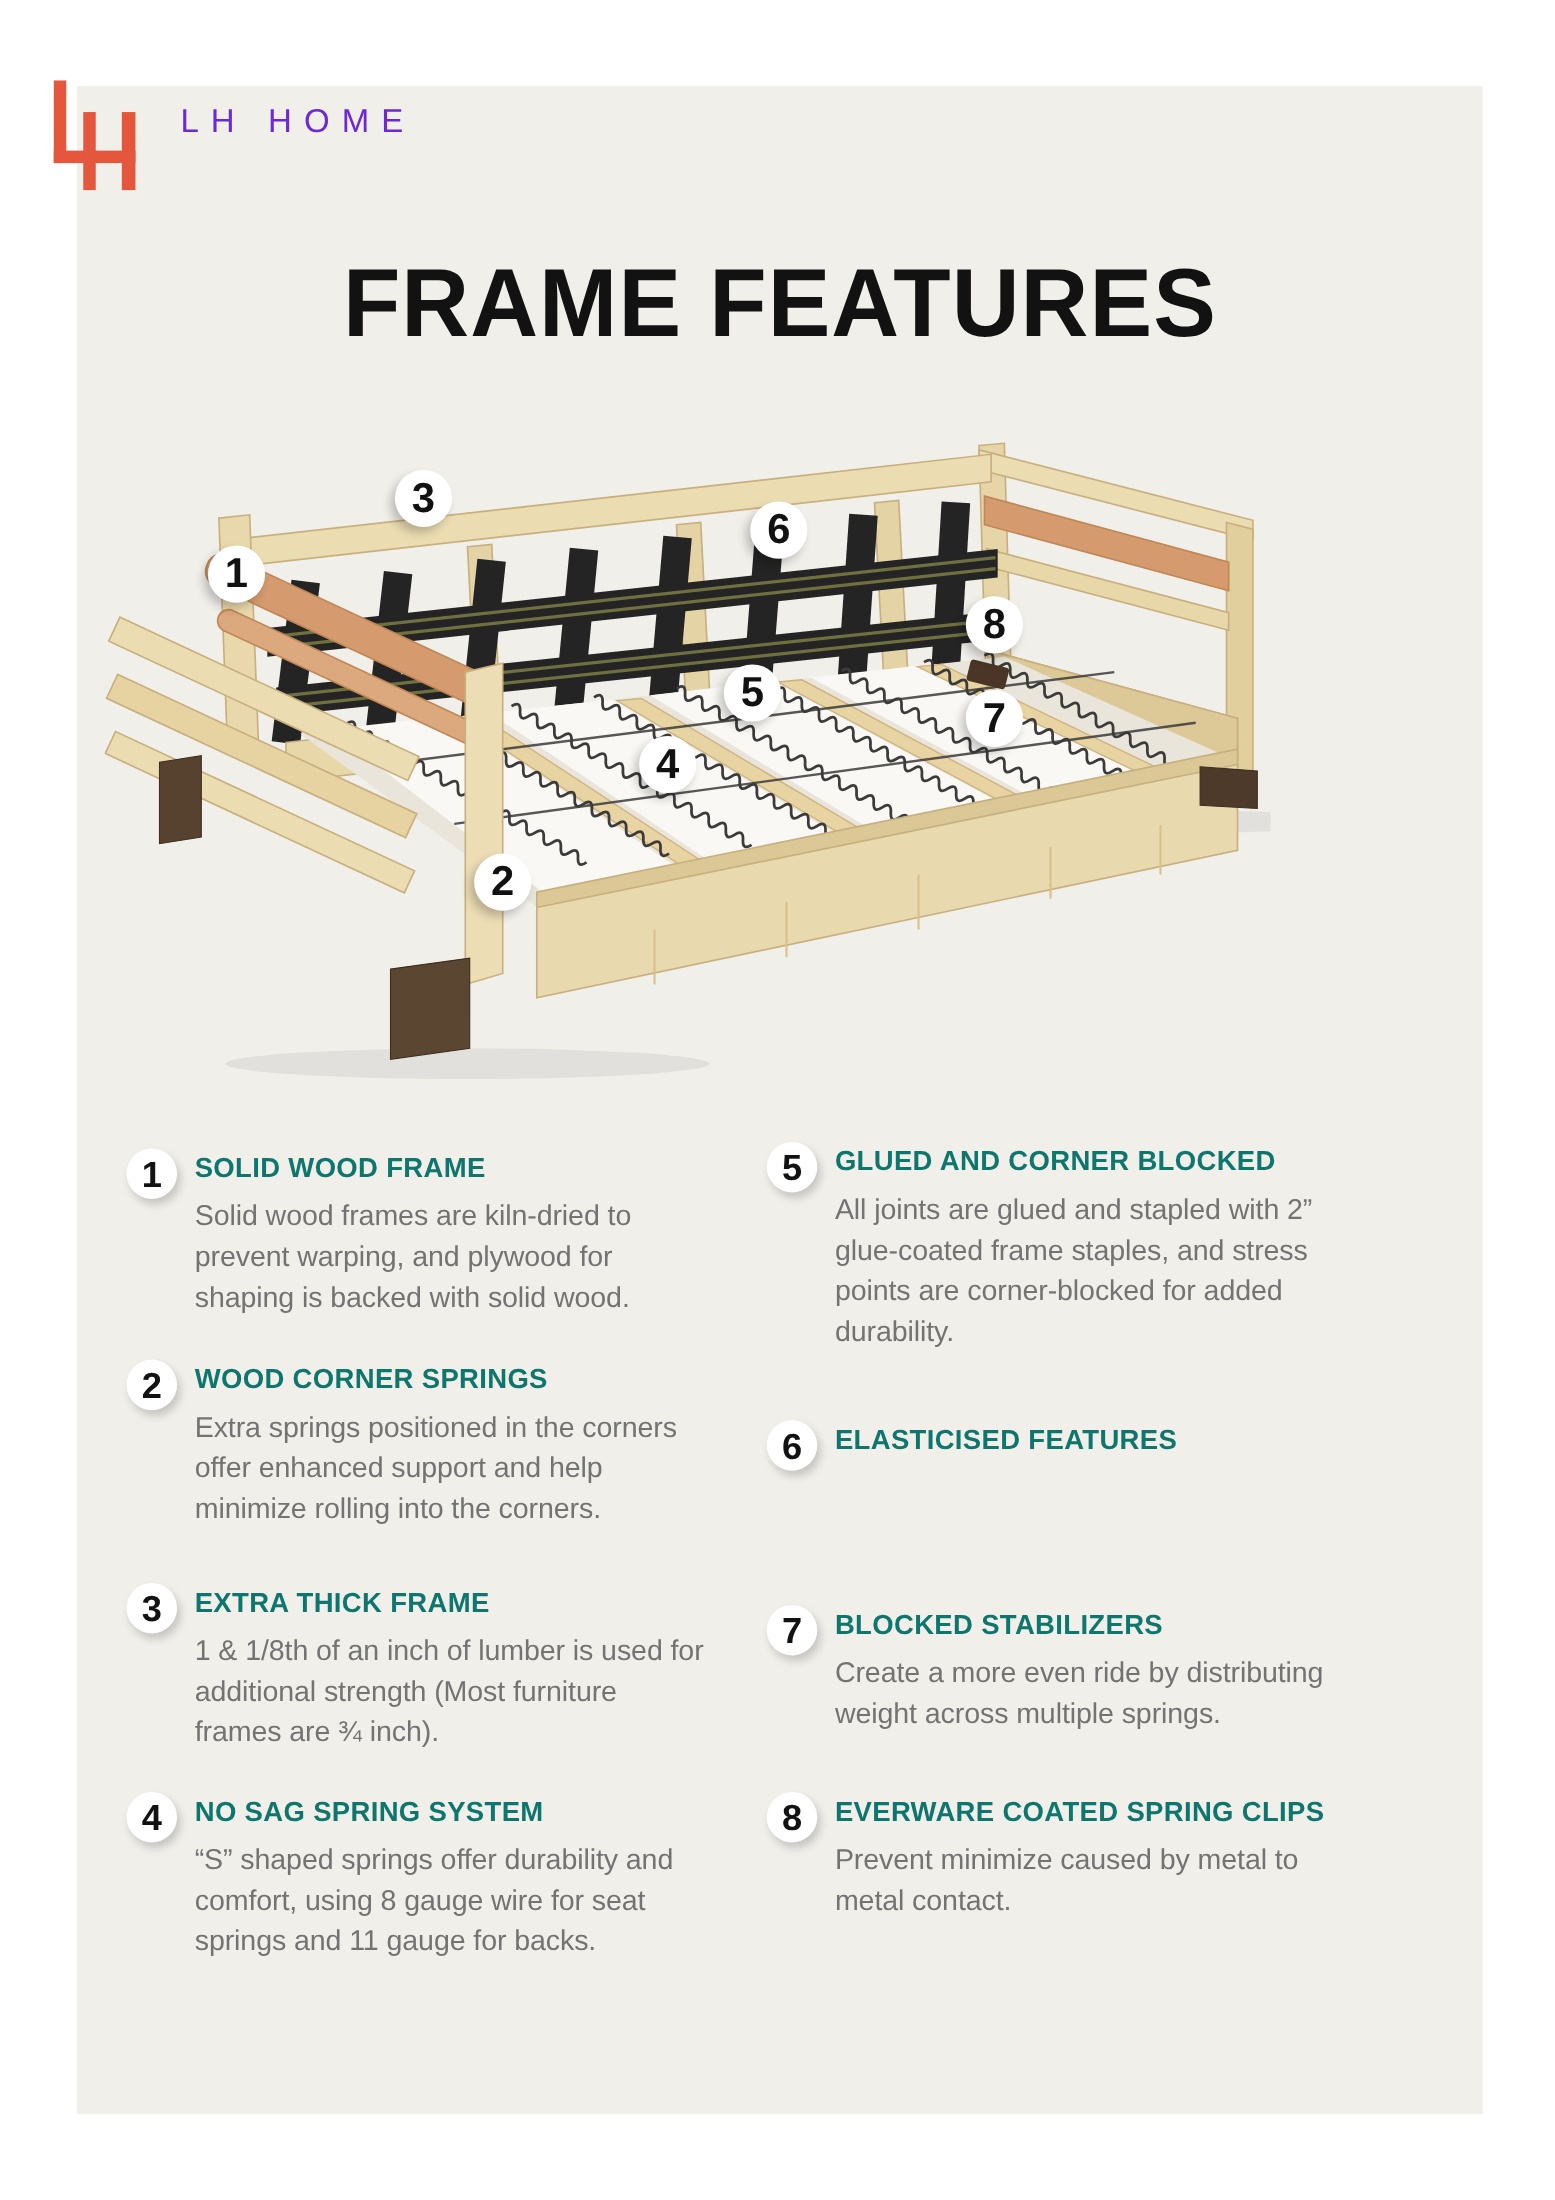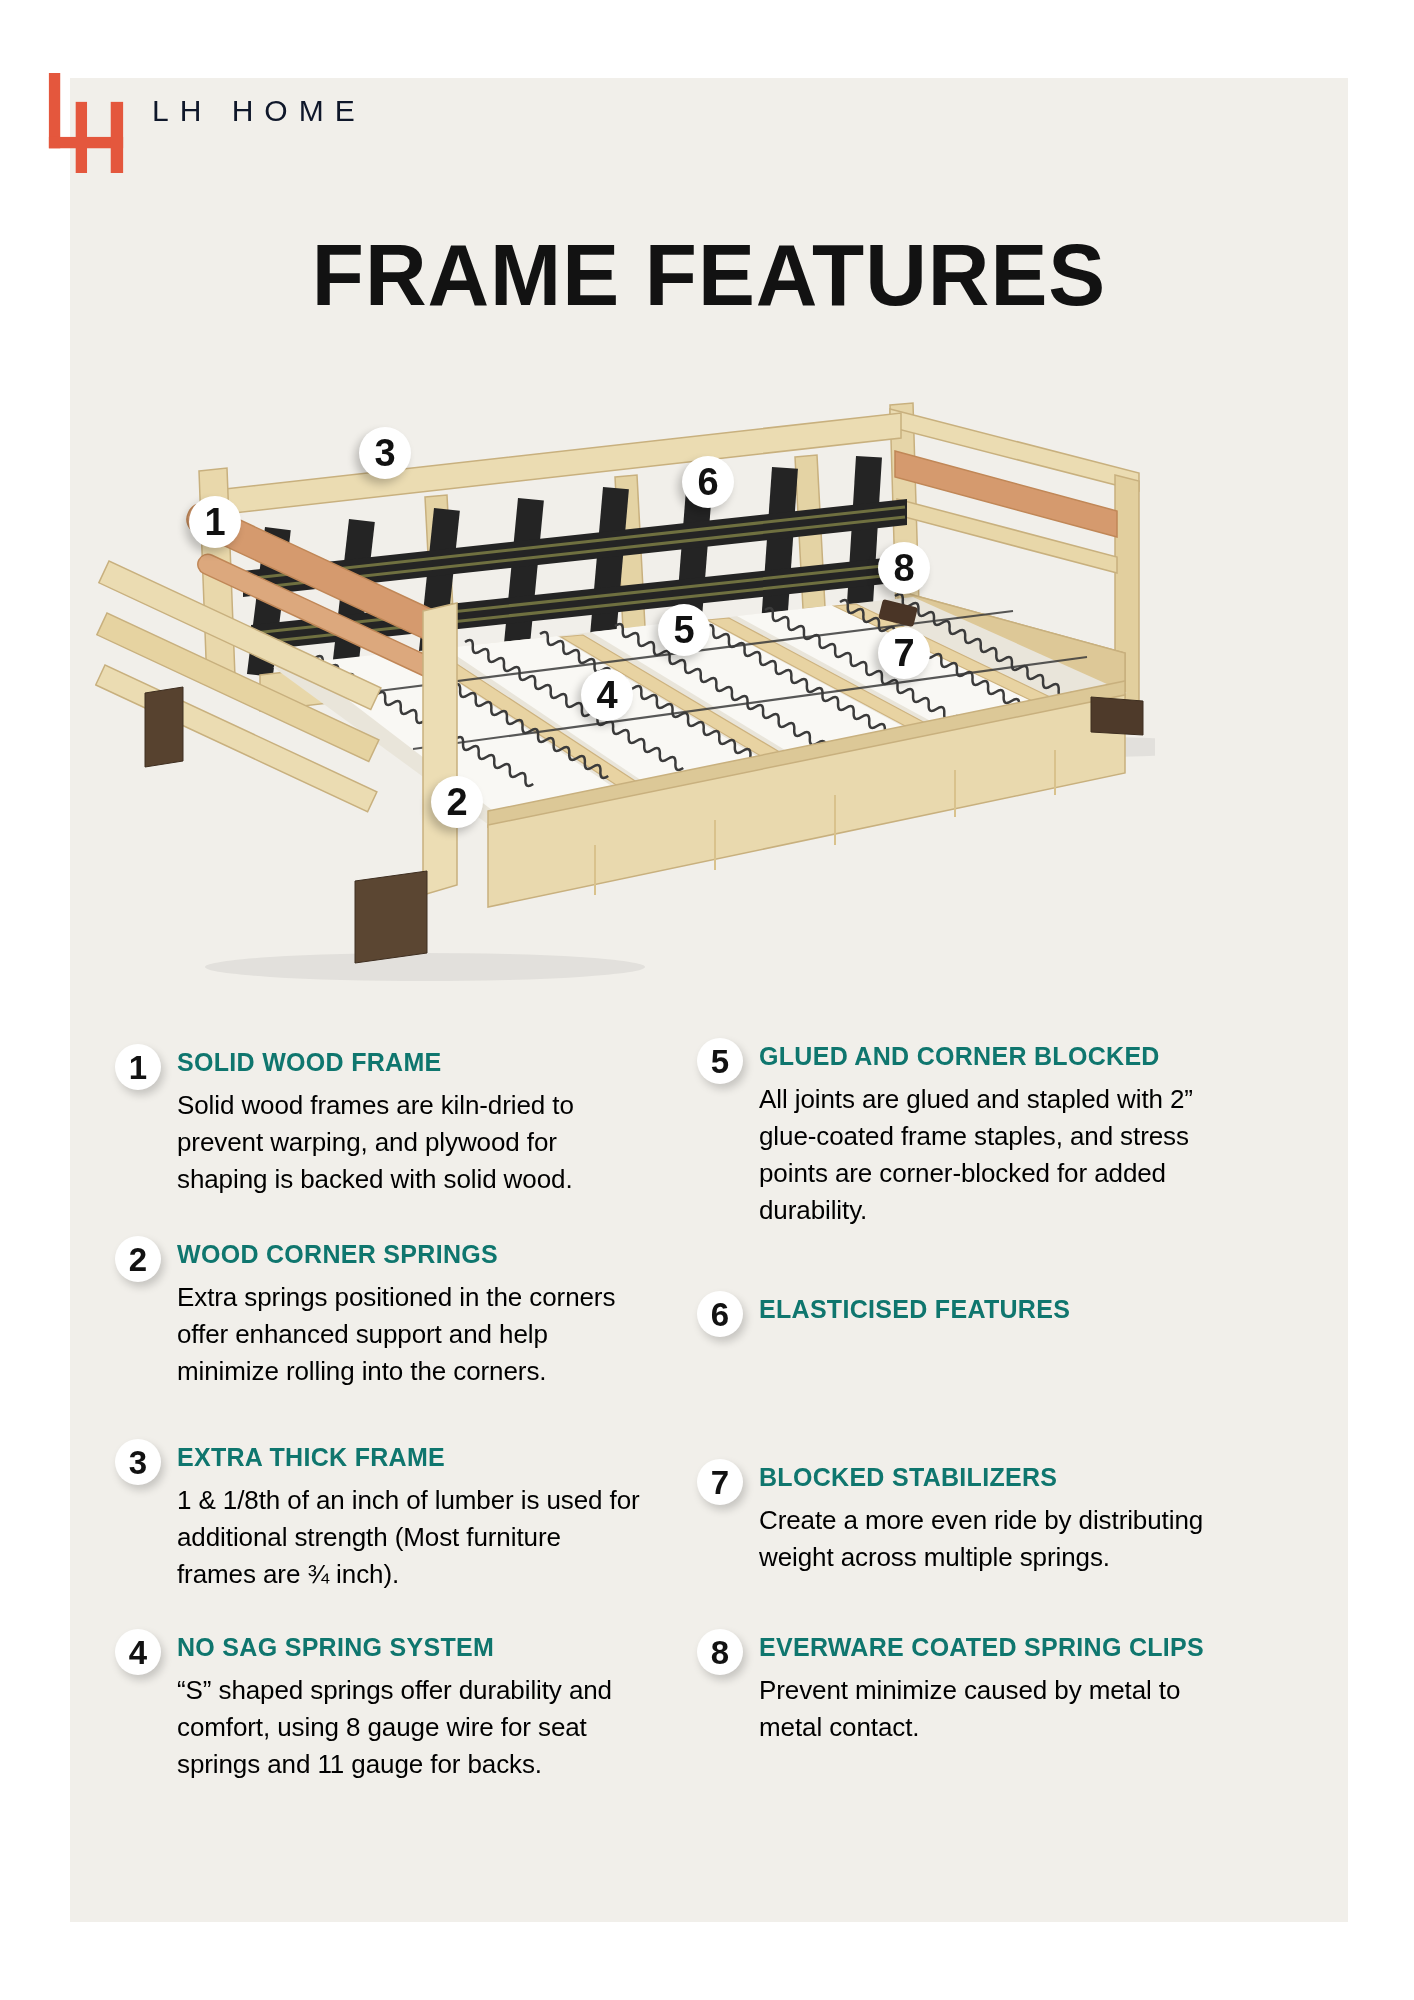--- a/index.html
+++ b/index.html
@@ -2,22 +2,22 @@
 <html><head>
 <meta charset="utf-8">
 <style>
   html,body{margin:0;padding:0;background:#ffffff;}
   .page{position:relative;width:1414px;height:2000px;background:#ffffff;overflow:hidden;
         font-family:"Liberation Sans",sans-serif;color:#161616;}
   .panel{position:absolute;left:70px;top:78px;width:1278px;height:1844px;background:#f1efea;}
 
   
   .logo-mark{position:absolute;left:48px;top:73px;width:76px;height:100px;}
-  .logo-text{position:absolute;left:152px;top:94px;font-size:30px;font-weight:500;
-             letter-spacing:11px;color:#0f172a;white-space:nowrap;}
+  .logo-text{position:absolute;left:164px;top:94px;font-size:30px;font-weight:500;
+             letter-spacing:11px;color:#6d28d9;white-space:nowrap;}
 
   
   .title{position:absolute;left:70px;top:224px;width:1278px;text-align:center;
          font-size:88px;font-weight:800;letter-spacing:1px;color:#121212;
          transform:scaleX(.97);white-space:nowrap;}
 
   
   .stage{position:absolute;left:95px;top:305px;width:1060px;height:690px;}
   .sofa{position:absolute;left:0;top:0;width:1060px;height:690px;}
   .callout{position:absolute;width:52px;height:52px;border-radius:50%;background:#ffffff;
@@ -26,21 +26,21 @@
 
   
   .feature-item{position:absolute;display:flex;gap:16px;align-items:flex-start;width:590px;}
   .num-circle{flex:0 0 46px;width:46px;height:46px;border-radius:50%;background:#ffffff;
               box-shadow:3px 5px 8px rgba(0,0,0,.18);display:flex;align-items:center;
               justify-content:center;font-size:33px;font-weight:800;color:#121212;
               margin-top:-4px;line-height:1;}
   .feature-text h3{margin:0 0 10px 0;font-size:25px;font-weight:800;letter-spacing:.3px;
                    color:#0f766e;white-space:nowrap;}
   .feature-text p{margin:0;font-size:26px;line-height:1.42;letter-spacing:-.1px;
-                  color:#000000;width:468px;}
+                  color:#737373;width:468px;}
 </style>
 </head>
 <body>
 
 <div class="page">
   <div class="panel"></div>
 
   <svg class="logo-mark" viewBox="0 0 72 97">
     <g fill="#e4573d">
       <rect x="0" y="0" width="11" height="73"></rect>

